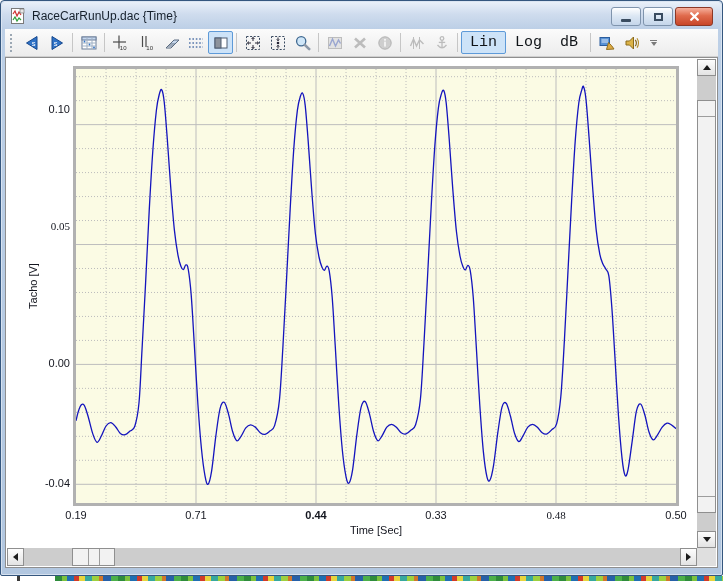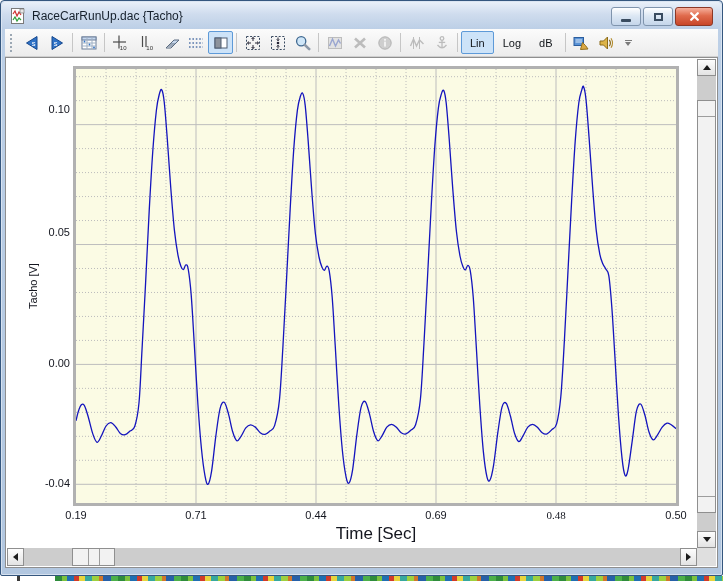--- a/index.html
+++ b/index.html
@@ -25,35 +25,35 @@
   .glyph-res{width:9px;height:8px;border:2px solid #3a4c60;background:transparent;}
 
   
   .toolbar{position:absolute;left:4px;right:4px;top:28px;height:28px;
     background:linear-gradient(#fbfbfb,#ececec);
     border-bottom:1px solid #cfcfcf;display:flex;align-items:center;padding:0 4px;}
   .grip{width:4px;height:18px;border-left:2px dotted #9ca8b4;margin:0 5px 0 1px;}
   .sep{width:1px;height:19px;background:#c6c6c6;margin:0 3px;}
   .tb{width:25px;height:23px;padding:0;border:1px solid transparent;background:transparent;
     display:flex;align-items:center;justify-content:center;border-radius:2px;}
-  .tb.txt{width:auto;min-width:25px;padding:0 8px;font-size:11px;font-family:Liberation Sans, sans-serif;color:#101418;}
+  .tb.txt{width:auto;min-width:25px;padding:0 8px;font-size:15px;font-family:Liberation Mono, monospace;color:#101418;}
   .tb.active{background:#cde3f8;border-color:#5e9ad8;}
   .tb-overflow{margin-left:6px;display:flex;flex-direction:column;align-items:center;gap:1px;}
   .ovf-bar{width:7px;height:1px;background:#7a7a7a;}
   .ovf-tri{width:0;height:0;border-left:3px solid transparent;border-right:3px solid transparent;border-top:4px solid #7a7a7a;}
 
   
   .client{position:absolute;left:4px;top:56px;right:4px;bottom:7px;background:#ffffff;border:1px solid #8e8e8e;}
   .plot-frame{position:absolute;left:67px;top:8px;width:606px;height:440px;
     border:3px solid #b1b1b1;background:#fbfbe4;}
   .plot-frame svg{display:block;}
   .tick{position:absolute;font-size:11px;color:#14161f;}
   .tick.tx{transform:translateX(-50%);top:451px;}
   .tick.ty{left:16px;width:48px;text-align:right;}
-  .xlabel{position:absolute;left:70px;width:600px;top:466px;text-align:center;font-size:17px;color:#14161f;}
+  .xlabel{position:absolute;left:70px;width:600px;top:466px;text-align:center;font-size:11px;color:#14161f;}
   .ylabel{position:absolute;left:27px;top:228px;transform:translate(-50%,-50%) rotate(-90deg);
     font-size:11px;color:#14161f;white-space:nowrap;}
 
   
   .vscroll{position:absolute;top:1px;right:1px;width:19px;bottom:19px;background:#cdcdcd;}
   .hscroll{position:absolute;left:1px;bottom:1px;right:20px;height:18px;background:#cdcdcd;}
   .corner{position:absolute;right:1px;bottom:1px;width:19px;height:18px;background:#dfdfdf;}
   .sbtn{position:absolute;background:linear-gradient(#fdfdfd,#e3e3e3);border:1px solid #8f8f8f;
     display:flex;align-items:center;justify-content:center;}
   .vscroll .sbtn{left:0;right:0;height:17px;}
@@ -84,21 +84,21 @@
 <div class="screen">
   <div class="window">
 
     <div class="titlebar">
       <svg class="app-icon" viewBox="0 0 16 16">
         <rect x="1.5" y="0.5" width="12" height="15" fill="#ffffff" stroke="#7a7a7a"></rect>
         <polyline points="3,6 5,3 7,8 9,4 11,7" fill="none" stroke="#d03030" stroke-width="1.2"></polyline>
         <polyline points="3,12 5,9 7,13 9,10 11,12" fill="none" stroke="#2f9e3a" stroke-width="1.2"></polyline>
         <rect x="10" y="1" width="4" height="4" fill="#e8e8e8" stroke="#7a7a7a" stroke-width="0.7"></rect>
       </svg>
-      <span class="title-text">RaceCarRunUp.dac {Tacho}</span>
+      <span class="title-text">RaceCarRunUp.dac {Time}</span>
       <div class="winbtns">
         <div class="wbtn minw">
             <div class="glyph-min"></div>
           </div>
         <div class="wbtn resw">
             <div class="glyph-res"></div>
           </div>
         <div class="wbtn closew">
           <svg width="11" height="11" viewBox="0 0 10 10">
             <path d="M2 2 L8 8 M8 2 L2 8" stroke="#ffffff" stroke-width="2.1" stroke-linecap="round"></path>
@@ -310,26 +310,26 @@
             <line x1="0" y1="55.62872928176795" x2="600" y2="55.62872928176795" stroke="#bdbdbd" stroke-width="1"></line>
             <line x1="0" y1="175.51823204419892" x2="600" y2="175.51823204419892" stroke="#bdbdbd" stroke-width="1"></line>
             <line x1="0" y1="295.40773480662983" x2="600" y2="295.40773480662983" stroke="#bdbdbd" stroke-width="1"></line>
             <line x1="0" y1="415.2972375690608" x2="600" y2="415.2972375690608" stroke="#bdbdbd" stroke-width="1"></line>
             <path d="M0.0,351.8C0.4,350.2 1.5,344.8 2.4,342.2C3.3,339.5 4.4,336.6 5.4,335.7C6.4,334.8 7.3,334.8 8.4,336.6C9.5,338.5 10.6,342.2 12.0,347.0C13.4,351.7 15.3,360.5 16.8,364.9C18.3,369.3 19.6,372.9 21.0,373.3C22.4,373.7 23.7,370.1 25.2,367.3C26.7,364.6 28.4,359.3 30.0,357.0C31.6,354.8 33.2,353.6 34.8,353.7C36.4,353.8 38.0,356.0 39.6,357.8C41.2,359.5 42.8,363.1 44.4,364.5C46.0,365.8 47.6,366.1 49.2,365.7C50.8,365.3 52.4,363.5 54.0,362.1C55.6,360.7 57.3,362.0 58.8,357.3C60.3,352.6 61.8,346.5 63.0,333.8C64.2,321.1 64.9,301.0 66.0,281.0C67.1,261.0 68.4,237.1 69.6,213.9C70.8,190.7 72.0,163.9 73.2,141.9C74.4,120.0 75.6,98.8 76.8,82.0C78.0,65.2 79.3,50.8 80.4,41.2C81.5,31.7 82.5,28.3 83.4,24.9C84.3,21.5 85.0,19.5 85.8,20.9C86.6,22.2 87.3,24.9 88.2,32.8C89.1,40.8 90.1,54.4 91.2,68.8C92.3,83.2 93.6,103.8 94.8,119.2C96.0,134.6 97.2,149.9 98.4,161.1C99.6,172.3 100.9,180.2 102.0,186.3C103.1,192.4 104.1,195.2 105.0,197.6C105.9,199.9 106.6,200.7 107.4,200.5C108.2,200.2 109.0,196.0 109.8,195.9C110.6,195.8 111.3,195.0 112.2,200.0C113.1,205.0 114.2,213.6 115.2,225.9C116.2,238.2 117.1,255.8 118.2,273.8C119.3,291.8 120.6,316.2 121.8,333.8C123.0,351.4 124.2,367.1 125.4,379.3C126.6,391.5 127.9,400.9 129.0,406.9C130.1,412.9 130.9,416.1 132.0,415.3C133.1,414.5 134.3,410.1 135.6,402.1C136.9,394.1 138.4,377.7 139.8,367.3C141.2,357.0 142.6,345.4 144.0,339.8C145.4,334.1 146.8,332.5 148.2,333.3C149.6,334.1 151.0,339.7 152.4,344.6C153.8,349.4 155.2,358.0 156.6,362.5C158.0,367.1 159.4,370.9 160.8,371.7C162.2,372.5 163.5,369.5 165.0,367.3C166.5,365.2 168.2,360.9 169.8,358.9C171.4,357.0 173.0,356.0 174.6,355.8C176.2,355.7 177.8,356.9 179.4,358.2C181.0,359.5 182.6,362.5 184.2,363.7C185.8,364.9 187.4,365.7 189.0,365.4C190.6,365.1 192.2,363.5 193.8,362.1C195.4,360.6 197.0,361.7 198.6,356.6C200.2,351.4 202.0,344.8 203.4,331.4C204.8,318.0 205.8,296.6 207.0,276.2C208.2,255.8 209.4,231.9 210.6,209.1C211.8,186.3 213.0,161.1 214.2,139.6C215.4,118.0 216.6,96.0 217.8,79.6C219.0,63.2 220.3,50.0 221.4,41.2C222.5,32.5 223.5,30.1 224.4,27.3C225.3,24.5 226.0,22.9 226.8,24.5C227.6,26.0 228.3,28.5 229.2,36.4C230.1,44.4 231.1,58.0 232.2,72.4C233.3,86.8 234.6,107.4 235.8,122.8C237.0,138.2 238.2,153.9 239.4,164.7C240.6,175.6 241.9,182.4 243.0,188.0C244.1,193.6 245.1,196.1 246.0,198.3C246.9,200.5 247.6,201.6 248.4,201.4C249.2,201.2 250.0,197.0 250.8,197.1C251.6,197.2 252.3,196.7 253.2,201.9C254.1,207.1 255.2,215.9 256.2,228.3C257.2,240.7 258.1,258.2 259.2,276.2C260.3,294.2 261.6,318.6 262.8,336.2C264.0,353.8 265.2,369.8 266.4,381.7C267.6,393.6 268.9,402.2 270.0,407.6C271.1,413.0 271.9,415.2 273.0,414.1C274.1,413.0 275.3,408.9 276.6,400.9C277.9,392.9 279.4,376.5 280.8,366.1C282.2,355.8 283.6,344.2 285.0,338.6C286.4,333.0 287.8,331.6 289.2,332.6C290.6,333.6 292.0,339.6 293.4,344.6C294.8,349.6 296.2,358.0 297.6,362.5C299.0,367.1 300.4,370.9 301.8,371.7C303.2,372.4 304.5,369.1 306.0,366.9C307.5,364.6 309.2,360.1 310.8,358.2C312.4,356.3 314.0,355.4 315.6,355.4C317.2,355.4 318.8,356.8 320.4,358.2C322.0,359.6 323.6,362.6 325.2,363.7C326.8,364.9 328.4,365.3 330.0,364.9C331.6,364.5 333.2,362.9 334.8,361.3C336.4,359.8 338.0,361.0 339.6,355.8C341.2,350.6 343.0,343.8 344.4,330.2C345.8,316.5 346.8,294.4 348.0,273.8C349.2,253.2 350.4,229.5 351.6,206.7C352.8,183.9 354.0,158.7 355.2,137.2C356.4,115.6 357.6,93.6 358.8,77.2C360.0,60.8 361.3,47.6 362.4,38.8C363.5,30.1 364.5,27.8 365.4,24.9C366.3,22.1 367.0,20.1 367.8,21.6C368.6,23.1 369.3,26.0 370.2,34.0C371.1,42.1 372.1,55.6 373.2,70.0C374.3,84.4 375.6,105.0 376.8,120.4C378.0,135.8 379.2,151.2 380.4,162.3C381.6,173.4 382.9,181.1 384.0,187.0C385.1,192.9 386.1,195.5 387.0,197.8C387.9,200.1 388.6,201.2 389.4,200.9C390.2,200.7 391.0,196.3 391.8,196.4C392.6,196.5 393.3,196.2 394.2,201.4C395.1,206.6 396.2,215.3 397.2,227.8C398.2,240.3 399.1,258.2 400.2,276.2C401.3,294.3 402.6,318.4 403.8,336.2C405.0,354.0 406.2,370.9 407.4,382.9C408.6,394.9 409.9,403.4 411.0,408.1C412.1,412.8 412.9,413.0 414.0,411.0C415.1,409.0 416.3,404.0 417.6,396.1C418.9,388.2 420.4,373.4 421.8,363.7C423.2,354.1 424.6,343.0 426.0,338.1C427.4,333.2 428.8,332.8 430.2,334.3C431.6,335.7 433.0,341.9 434.4,347.0C435.8,352.0 437.2,360.2 438.6,364.5C440.0,368.7 441.4,372.2 442.8,372.6C444.2,373.0 445.5,369.3 447.0,366.9C448.5,364.5 450.2,360.1 451.8,358.2C453.4,356.3 455.0,355.4 456.6,355.4C458.2,355.4 459.8,356.8 461.4,358.2C463.0,359.6 464.6,362.6 466.2,363.7C467.8,364.9 469.4,365.5 471.0,364.9C472.6,364.4 474.2,362.3 475.8,360.6C477.4,358.9 479.1,360.3 480.6,354.9C482.1,349.4 483.5,341.7 484.8,327.8C486.1,313.9 487.2,292.4 488.4,271.4C489.6,250.4 490.8,225.1 492.0,201.9C493.2,178.7 494.4,153.9 495.6,132.4C496.8,110.8 498.0,88.8 499.2,72.4C500.4,56.0 501.7,42.6 502.8,34.0C503.9,25.5 505.0,23.6 505.8,20.9C506.6,18.1 506.9,16.1 507.6,17.7C508.3,19.3 509.1,22.1 510.0,30.5C510.9,38.8 511.9,53.0 513.0,67.6C514.1,82.2 515.4,102.4 516.6,118.0C517.8,133.6 519.0,149.9 520.2,161.1C521.4,172.3 522.7,179.5 523.8,185.1C524.9,190.7 525.8,192.2 526.8,194.7C527.8,197.2 528.8,198.0 529.8,200.0C530.8,202.0 531.8,200.4 532.8,206.7C533.8,213.0 534.8,224.7 535.8,237.9C536.8,251.0 537.7,267.8 538.8,285.8C539.9,303.8 541.2,328.6 542.4,345.8C543.6,362.9 544.9,378.9 546.0,388.9C547.1,399.0 548.0,404.2 549.0,406.2C550.0,408.2 550.8,406.6 552.0,400.9C553.2,395.2 554.8,381.9 556.2,372.1C557.6,362.3 559.0,348.4 560.4,342.2C561.8,336.0 563.2,334.4 564.6,335.0C566.0,335.6 567.4,341.1 568.8,345.8C570.2,350.4 571.6,358.8 573.0,363.0C574.4,367.2 575.8,370.4 577.2,370.9C578.6,371.5 579.9,368.3 581.4,366.1C582.9,364.0 584.6,360.2 586.2,358.2C587.8,356.2 589.5,354.6 591.0,354.2C592.5,353.8 593.7,354.9 595.2,355.8C596.7,356.8 599.2,359.0 600.0,359.7" fill="none" stroke="#1414bd" stroke-width="1.3"></path>
           </svg>
       </div>
       <div id="tick-layer">
           <span class="tick tx" style="left: 70px;">0.19</span>
           <span class="tick tx" style="left: 190px;">0.71</span>
-          <span class="tick tx" style="left: 310px;">0.44</span>
-          <span class="tick tx" style="left: 430px;">0.69</span>
+          <span class="tick tx" style="left: 310px; font-weight: bold;">0.44</span>
+          <span class="tick tx" style="left: 430px;">0.33</span>
           <span class="tick tx" style="left: 550px; font-family: Liberation Serif, serif;">0.48</span>
           <span class="tick tx" style="left: 670px; text-align: center;">0.50</span>
           <span class="tick ty" style="top: 45px;">0.10</span>
-          <span class="tick ty" style="top: 168px;">0.05</span>
+          <span class="tick ty" style="top: 162px; font-family: Liberation Serif, serif;">0.05</span>
           <span class="tick ty" style="top: 299.408px;">0.00</span>
           <span class="tick ty" style="top: 419.297px;">-0.04</span>
         </div>
       <div class="xlabel">Time [Sec]</div>
       <div class="ylabel">Tacho [V]</div>
 
       <div class="vscroll">
         <div class="sbtn" style="top:0;">
             <div class="arr-up"></div>
           </div>

